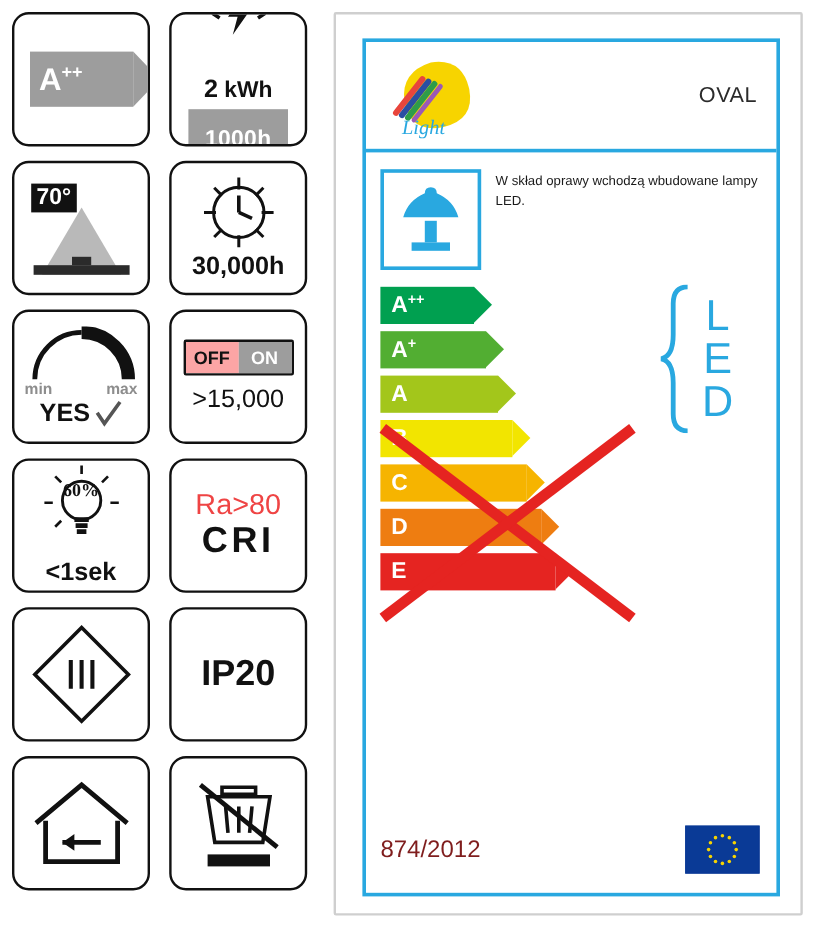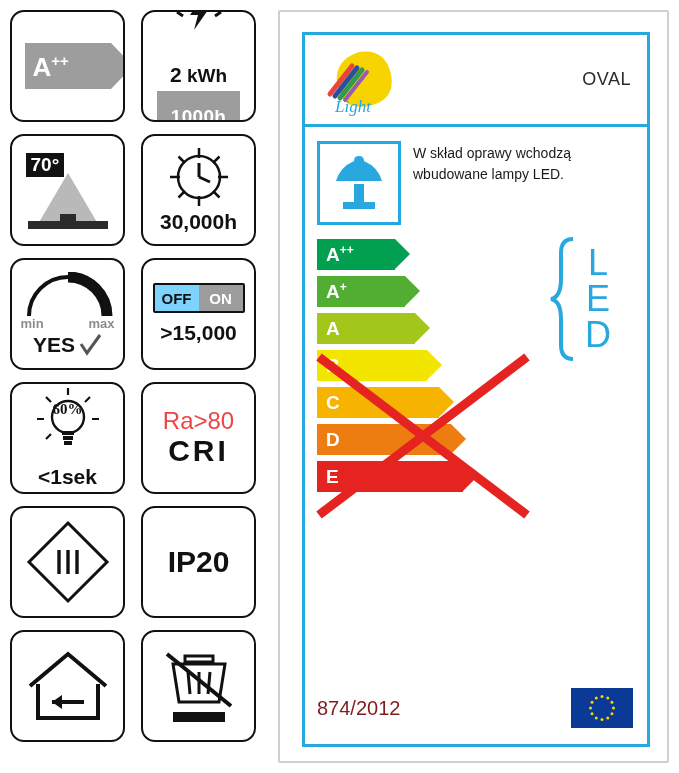--- a/index.html
+++ b/index.html
@@ -115,23 +115,23 @@
   
   .switch {
     border: 2px solid #111;
     display: flex; width: 92px; height: 30px;
     border-radius: 2px; overflow: hidden;
   }
   .switch .off, .switch .on {
     flex: 1; display: flex; align-items: center; justify-content: center;
     font-size: 15px; font-weight: bold;
   }
-  .switch .off { background: #7dd3fc; color: #111; }
+  .switch .off { background: #fca5a5; color: #111; }
   .switch .on { background: #9d9d9d; color: #fff; }
-  .sw-value { font-size: 21px; font-weight: bold; margin-top: 8px; color: #111; }
+  .sw-value { font-size: 21px; font-weight: normal; margin-top: 8px; color: #111; }
 
   
   .bulb-wrap { position: relative; width: 74px; height: 62px; }
   .pct-text {
     position: absolute; left: 50%; top: 14px; transform: translateX(-50%);
     font-size: 15px; font-weight: bold; color: #111;
     z-index: 4;
     font-family: Liberation Serif, serif;
   }
   .sek { font-size: 21px; font-weight: bold; color: #111; margin-top: 16px; }
@@ -175,21 +175,21 @@
     padding: 14px 10px 6px 12px;
   }
   .lamp-box {
     width: 84px; height: 84px;
     border: 3px solid #29a8e0;
     display: flex; align-items: center; justify-content: center;
     flex: 0 0 auto;
   }
   .lamp-text {
     margin-left: 12px;
-    font-size: 14px; color: #1a1a1a;
+    font-size: 11px; color: #1a1a1a;
     line-height: 1.5;
     padding-top: 2px;
   }
 
   
   .energy-area {
     position: relative;
     padding: 8px 0 0 12px;
     height: 300px;
   }

